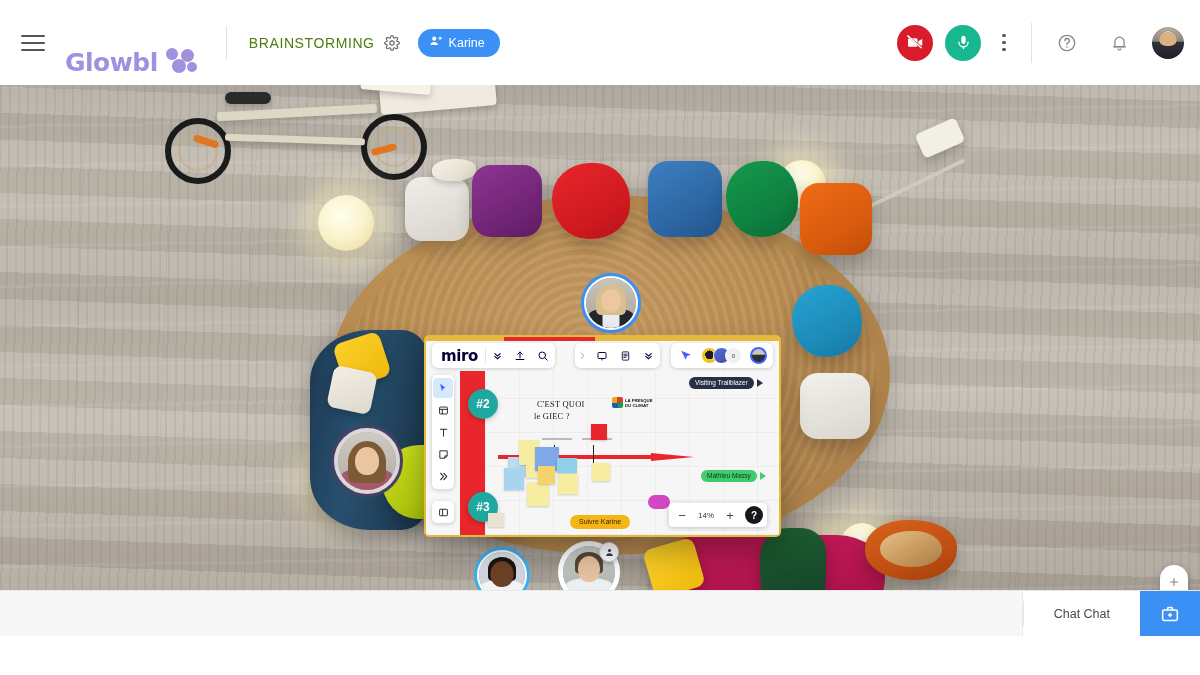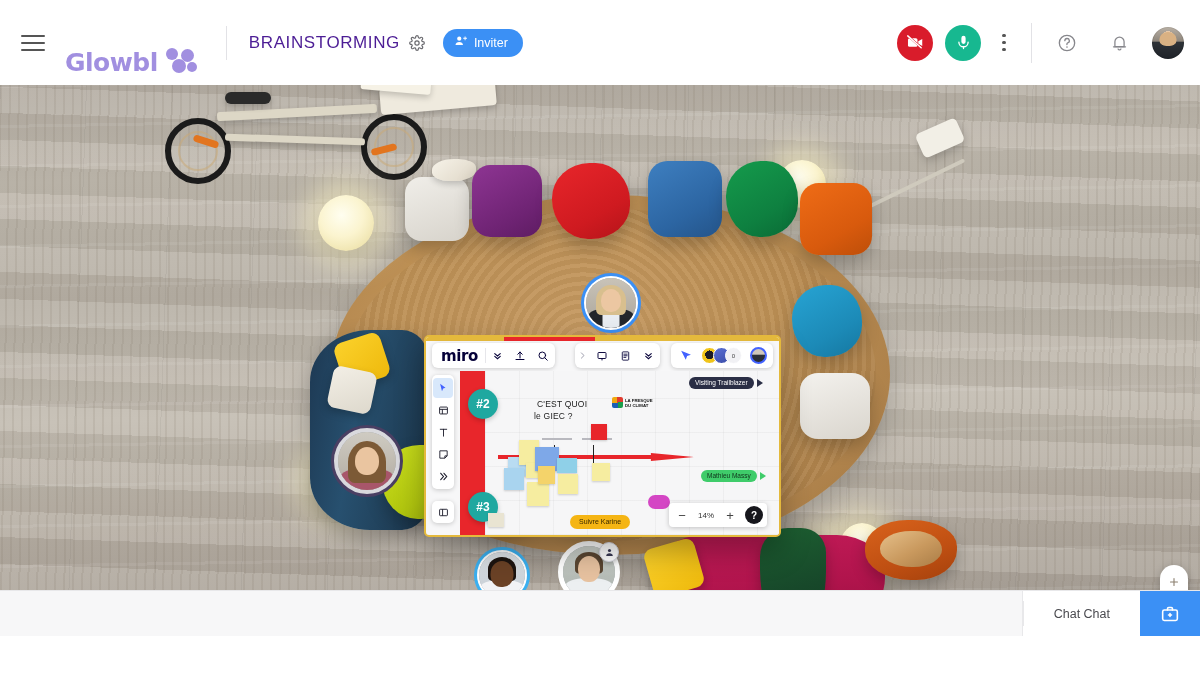--- a/index.html
+++ b/index.html
@@ -35,21 +35,21 @@
   .logo-dots { position:relative; width:34px; height:26px; }
   .logo-dots i { position:absolute; background:#a18fe0; border-radius:50%; display:block; }
   .logo-dots i:nth-child(1){ width:12px;height:12px; left:0px; top:0px;}
   .logo-dots i:nth-child(2){ width:13px;height:13px; left:15px; top:1px;}
   .logo-dots i:nth-child(3){ width:14px;height:14px; left:6px; top:11px;}
   .logo-dots i:nth-child(4){ width:10px;height:10px; left:21px; top:14px;}
 
   .hdr-sep { width:1px; height:34px; background:#e2e2e6; margin:0 22px 0 26px; }
 
   .room-title {
-    font-size:17px; color:#4c1d95; letter-spacing:0.6px;
+    font-size:14px; color:#4d7c0f; letter-spacing:0.6px;
   }
   .gear-ic { margin-left:9px; display:inline-flex; vertical-align:middle; cursor:pointer;}
 
   .invite-btn {
     margin-left:18px; height:28px; padding:0 15px 0 11px;
     background:#3b90f5; color:#fff; border:none; border-radius:15px;
     font-size:12.5px; display:inline-flex; align-items:center; gap:6px;
     cursor:pointer; font-family:"Liberation Sans", sans-serif;
   }
 
@@ -221,21 +221,21 @@
       repeating-linear-gradient(90deg, rgba(0,0,0,0.035) 0 1px, rgba(0,0,0,0) 1px 34px),
       #f6f6f7;
   }
 
   .numbubble { position:absolute; width:30px; height:30px; border-radius:50%;
     background:#1fa8a0; color:#fff; font-weight:bold; font-size:12px;
     display:flex; align-items:center; justify-content:center;
     box-shadow:0 2px 5px rgba(0,0,0,.2); }
 
   .board-title { position:absolute; font-size:8.5px; color:#1b1b1b;
-    font-family:Liberation Sans, sans-serif; letter-spacing:.2px; line-height:11px; }
+    font-family:Liberation Serif, serif; letter-spacing:.2px; line-height:11px; }
 
   .fresque-logo { position:absolute; display:flex; align-items:center; gap:2px; }
   .fresque-mark { width:11px; height:11px; border-radius:2px;
     background: conic-gradient(from 0deg,#e03a2f 0 25%,#1a9e4b 0 50%,#1b5fb4 0 75%,#f0a90f 0 100%); }
   .fresque-txt { font-size:4.3px; font-weight:bold; line-height:5px; color:#111; }
 
   .arrow-big { position:absolute; height:8px; background:#e8262b;
     clip-path: polygon(0 26%, 78% 26%, 78% 0, 100% 50%, 78% 100%, 78% 74%, 0 74%); }
   .tick { position:absolute; width:1px; background:#222; }
 
@@ -335,21 +335,21 @@
     </span>
 
     <button class="invite-btn">
       <span>
         <svg width="14" height="14" viewBox="0 0 24 24" fill="#fff">
           <circle cx="9" cy="8" r="3.6"></circle>
           <path d="M2.6 19c0-3.4 2.9-5.4 6.4-5.4s6.4 2 6.4 5.4z"></path>
           <path d="M18.2 4.2h1.6v2.4h2.4v1.6h-2.4v2.4h-1.6V8.2h-2.4V6.6h2.4z"></path>
         </svg>
       </span>
-      <span>Inviter</span>
+      <span>Karine</span>
     </button>
 
     <div class="hdr-right">
 
       <div class="circ-btn cam-off">
         <svg width="19" height="19" viewBox="0 0 24 24" fill="none" stroke="#fff" stroke-width="2" stroke-linecap="round">
           <rect x="2.5" y="6.5" width="12" height="11" rx="2" fill="#fff" stroke="none"></rect>
           <path d="M15.5 10.5l5-3v9l-5-3z" fill="#fff" stroke="none"></path>
           <path d="M3.5 4.5l17 15" stroke="#d91c2b" stroke-width="2.6"></path>
           <path d="M2.2 3.6l17 15" stroke="#fff" stroke-width="1.8"></path>

